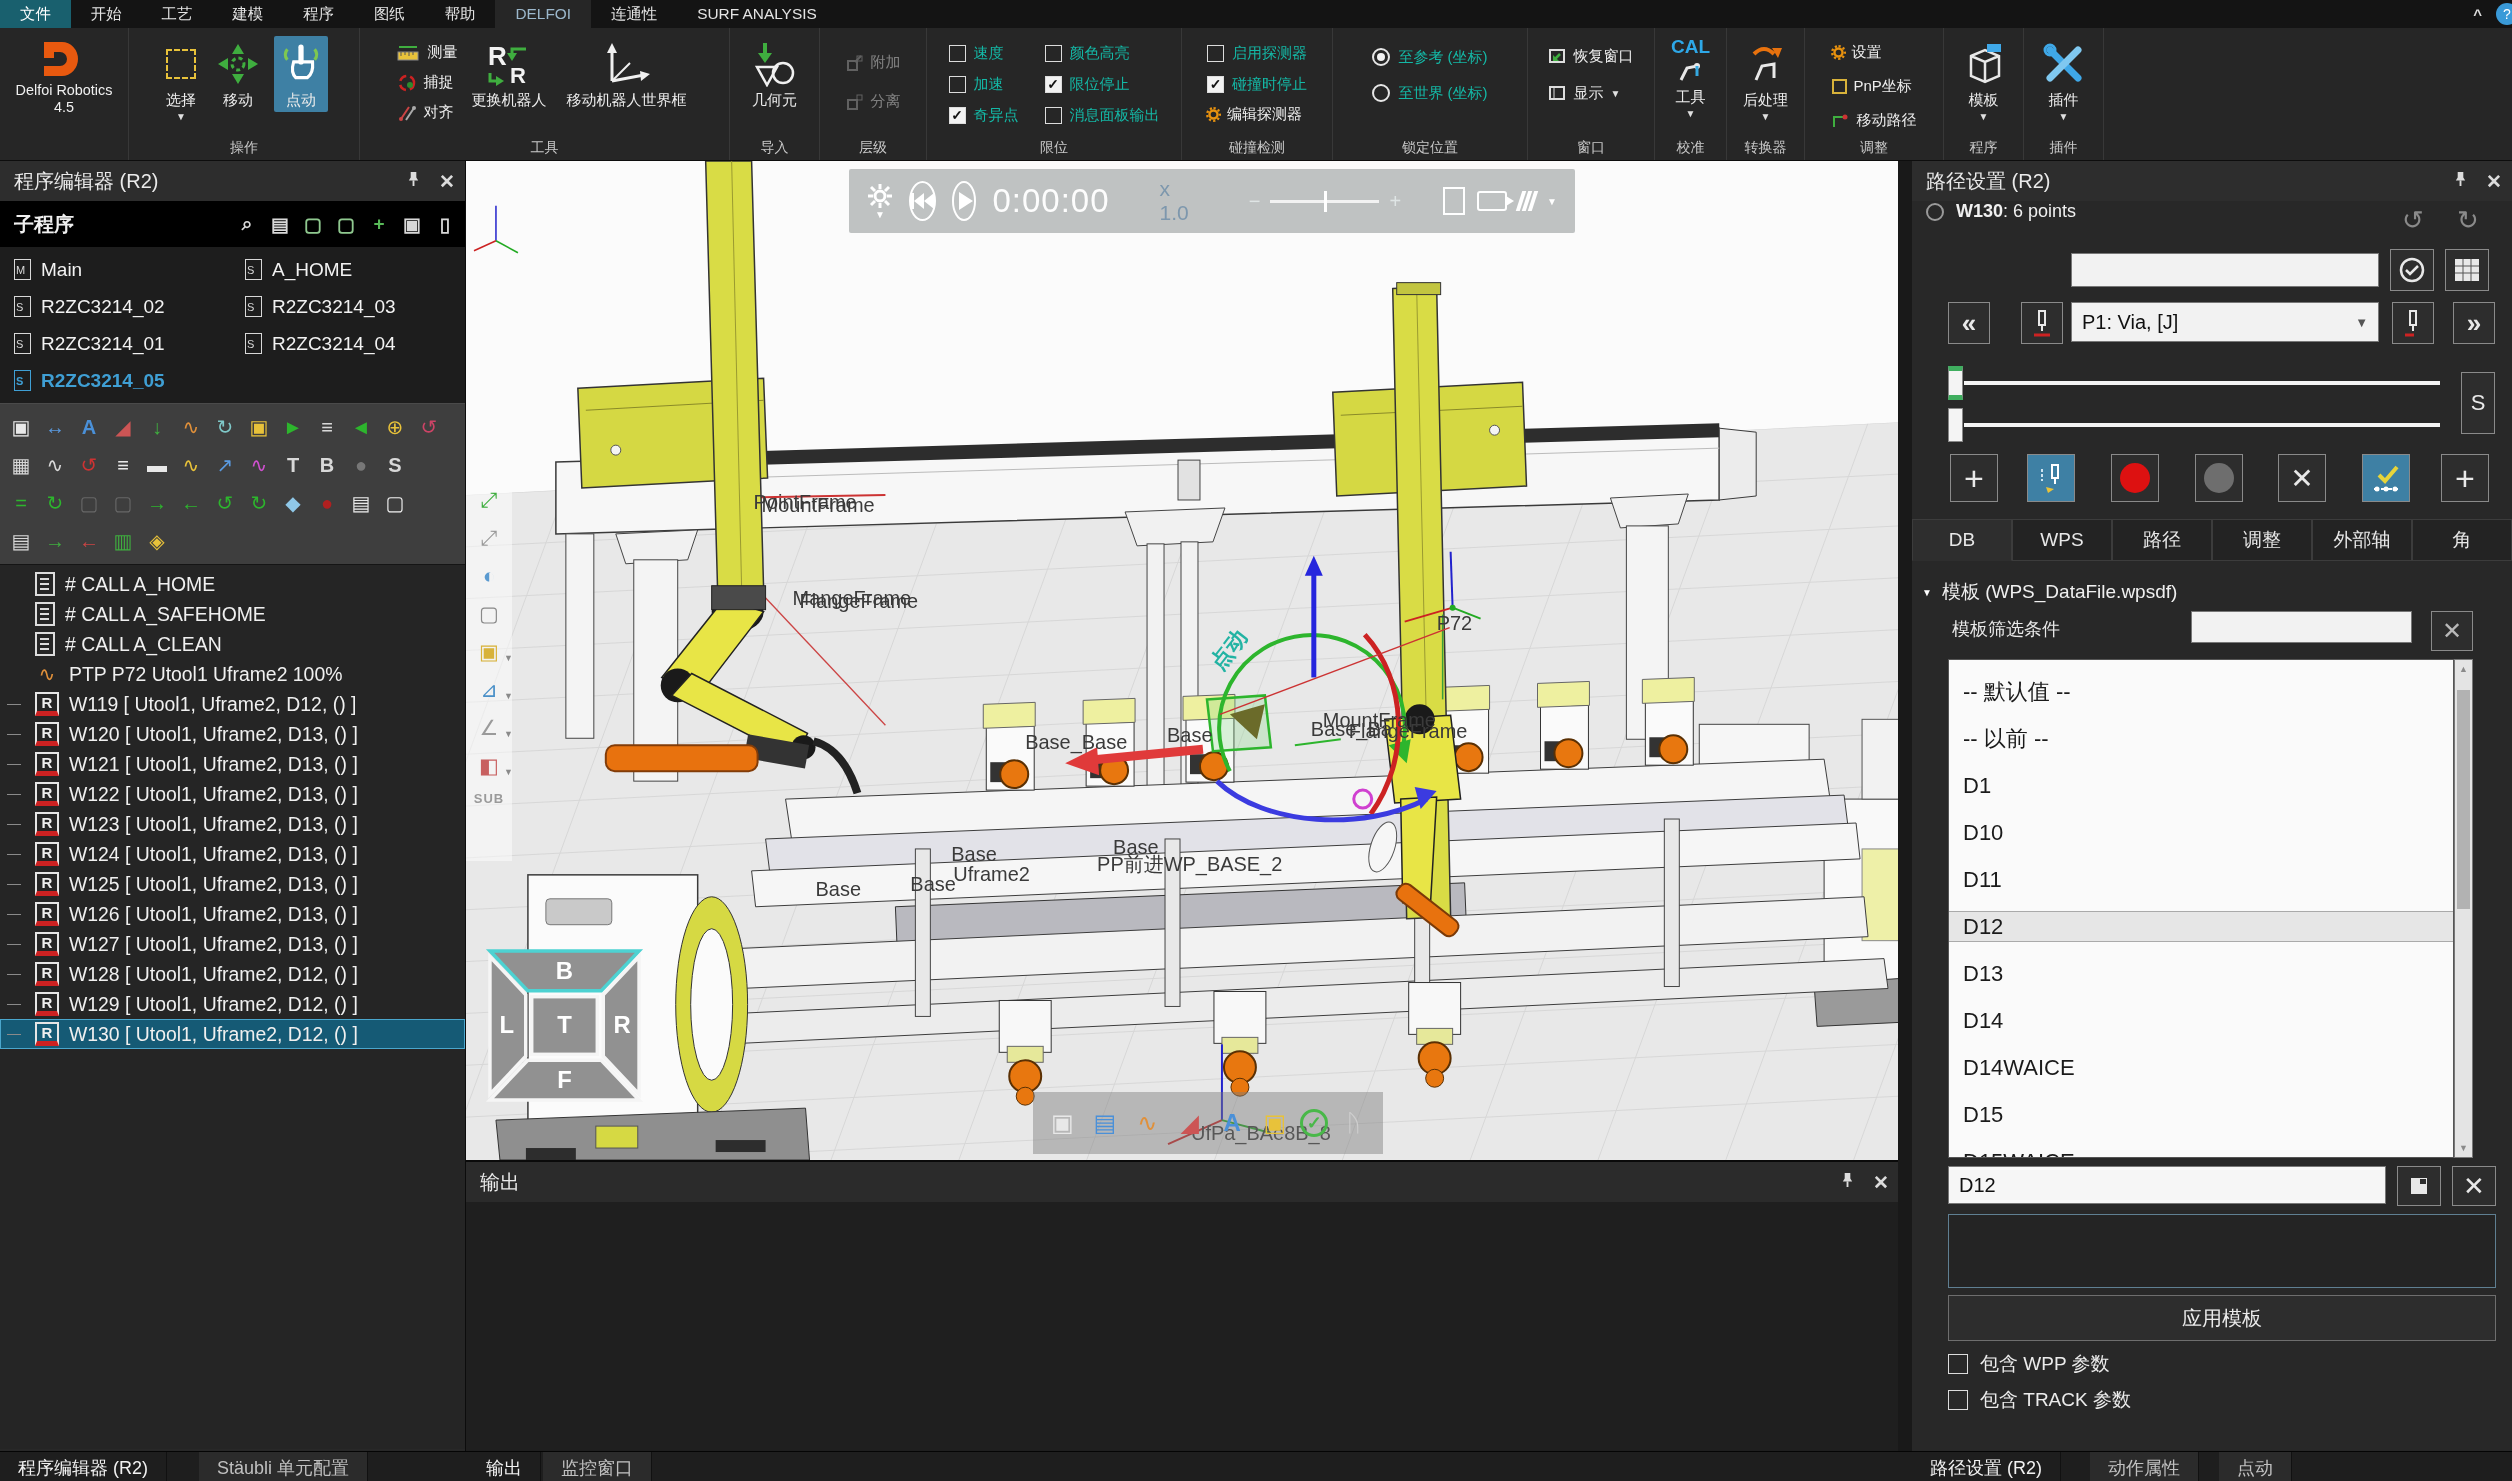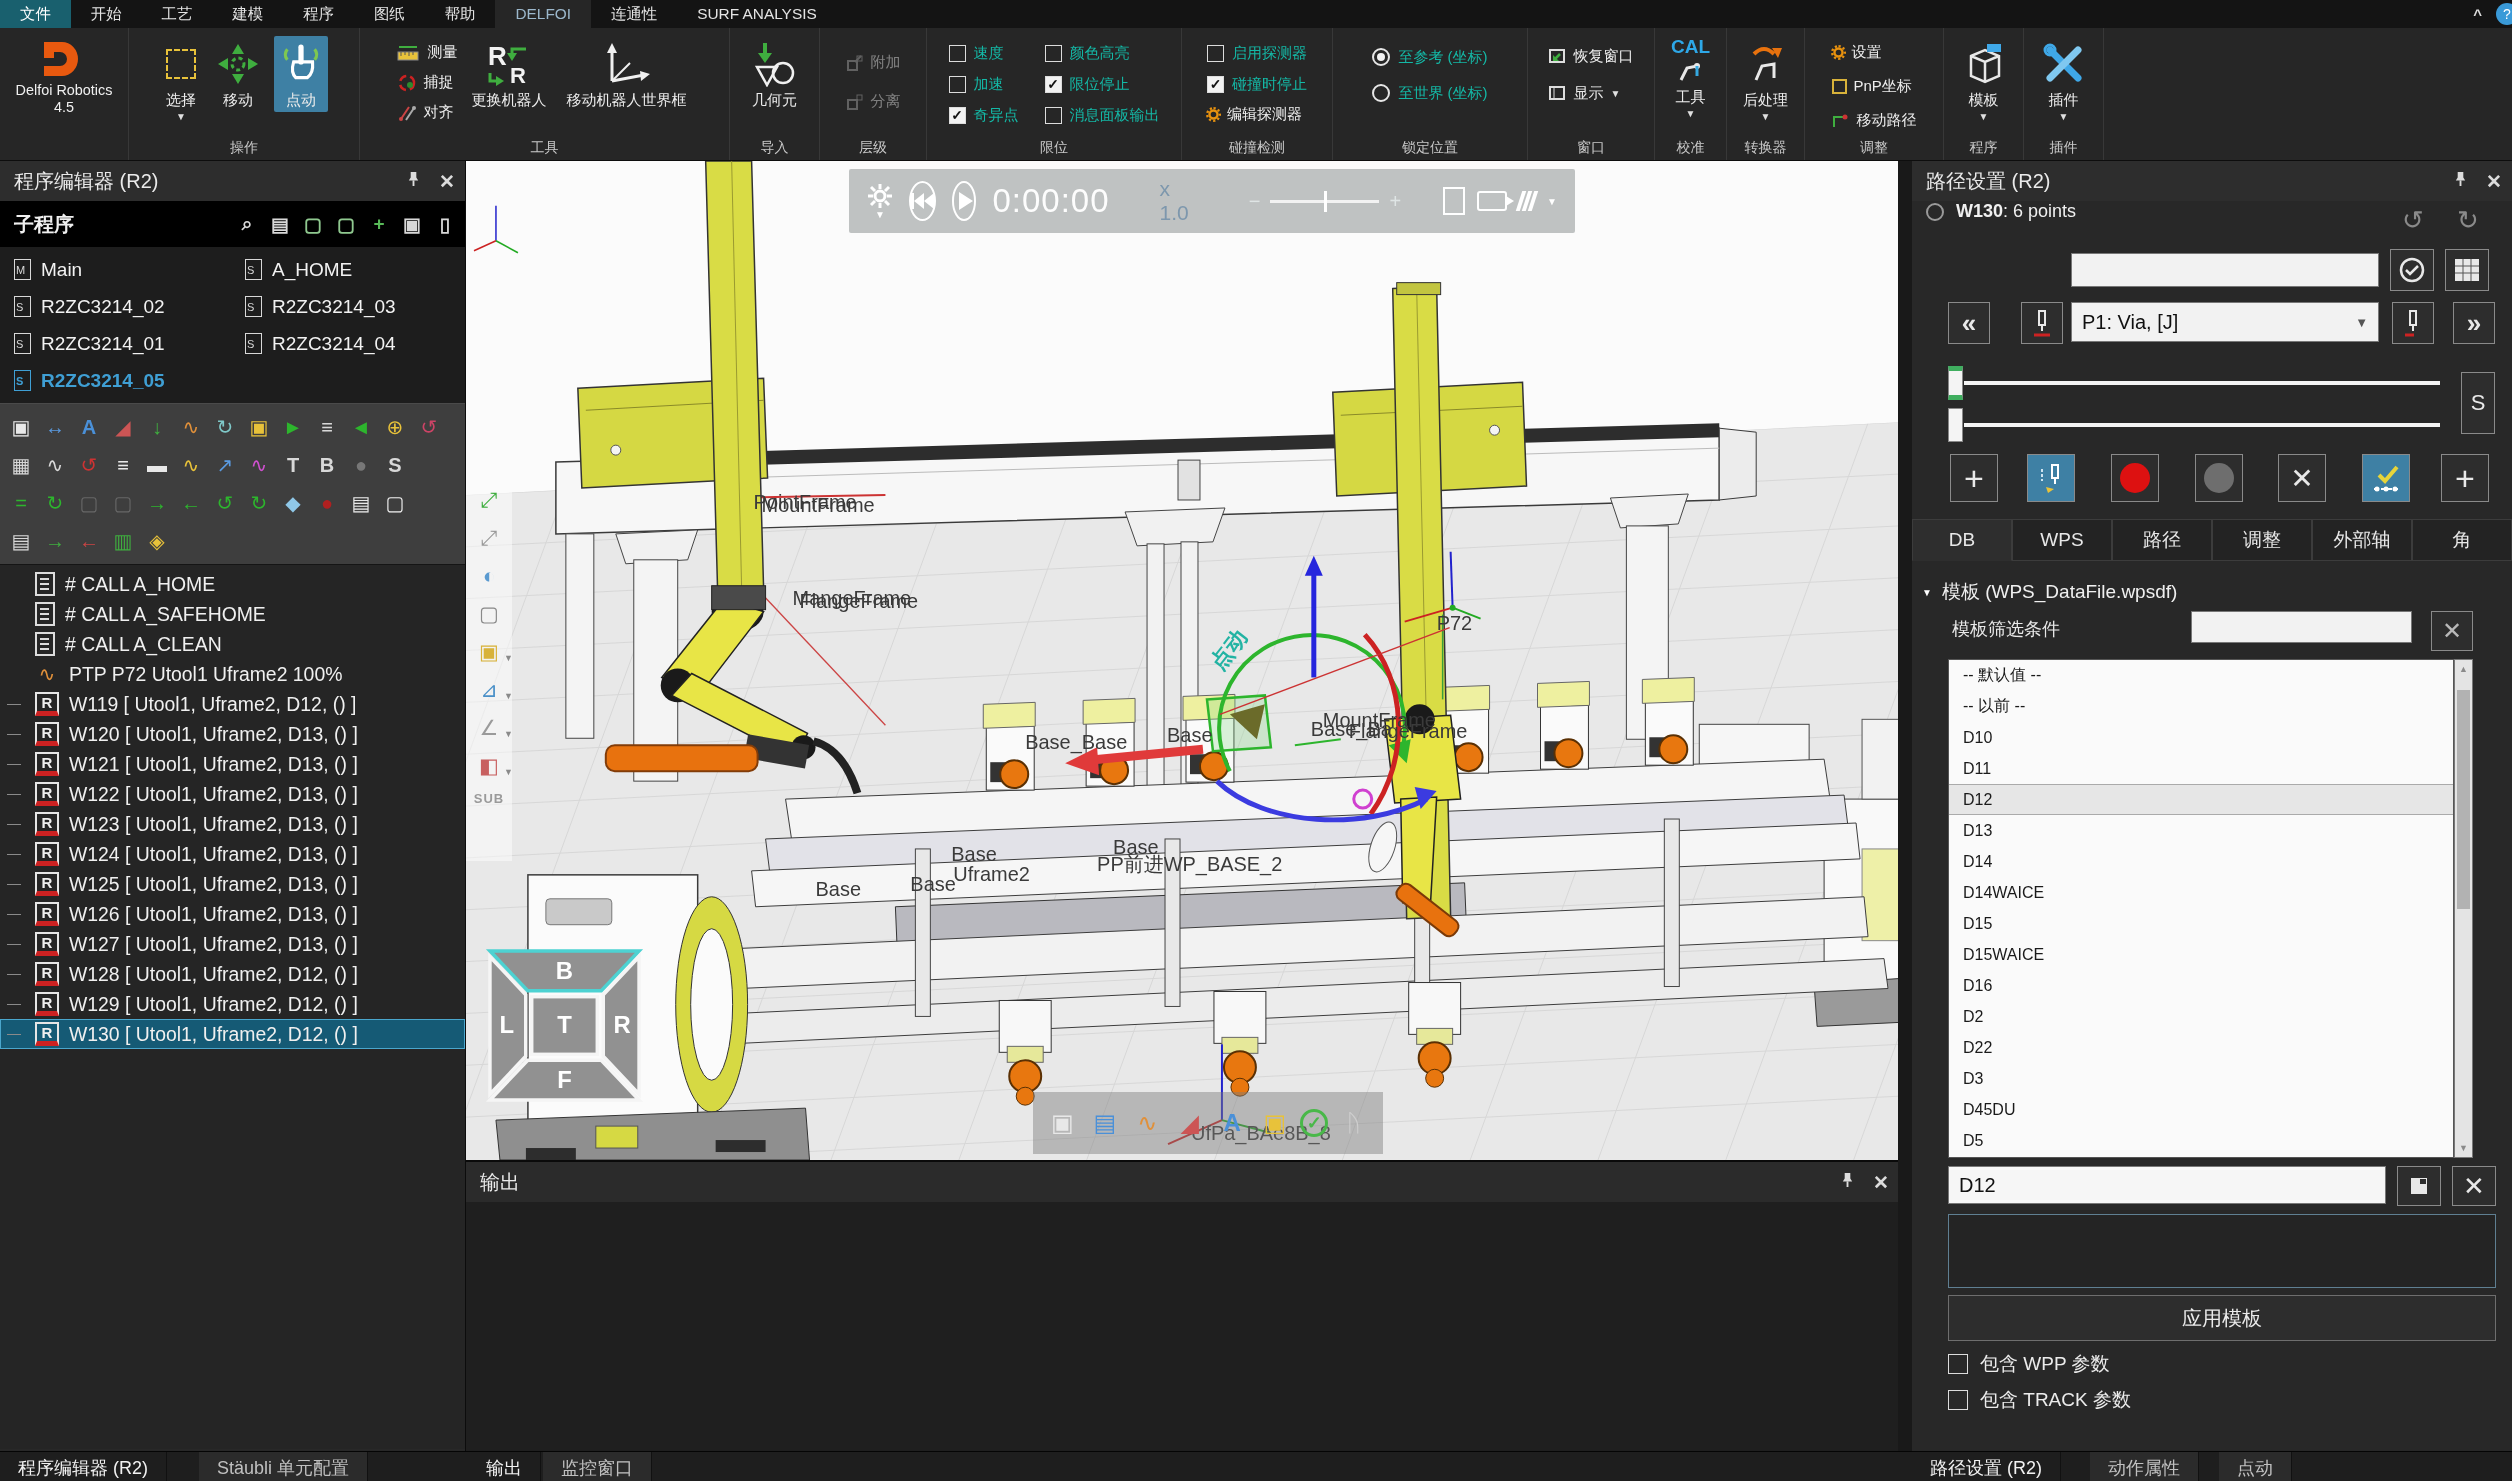--- a/index.html
+++ b/index.html
@@ -149,21 +149,21 @@
   .dotgray { width:30px; height:30px; border-radius:50%; background:#6e6e6e; }
   .rp-tabs { position:absolute; left:0; top:358px; width:600px; height:42px; display:flex; background:#1f1f1f; }
   .rp-tab { flex:1; display:flex; align-items:center; justify-content:center; font-size:19px; color:#e8e8e8;
             background:#232323; border:1px solid #3c3c3c; }
   .rp-tab.active { background:#2e2e2e; border-bottom:1px solid #2e2e2e; }
   .tmpl-header { position:absolute; left:10px; top:418px; color:#f0f0f0; font-size:19px; display:flex; gap:10px; align-items:center; }
   .tmpl-filter-label { position:absolute; left:40px; top:456px; color:#e8e8e8; font-size:18px; }
   .tmpl-filter-input { position:absolute; left:279px; top:450px; width:221px; height:32px; background:#f2f2f2; border:1px solid #777; }
   .listbox { position:absolute; left:36px; top:498px; width:506px; height:499px; background:#fafafa; border:1px solid #555;
              overflow:hidden; }
-  .lb-item { height:31px; display:flex; align-items:center; padding-left:14px; font-size:16px; color:#1a1a1a; }
+  .lb-item { height:31px; display:flex; align-items:center; padding-left:14px; font-size:22px; color:#1a1a1a;margin-top:16px; }
   .lb-item.selected { background:#e6e6e6; border-top:1px solid #aaa; border-bottom:1px solid #aaa; }
   .lb-scroll { position:absolute; left:542px; top:498px; width:19px; height:499px; background:#e4e4e4; border:1px solid #777; }
   .lb-thumb { position:absolute; left:2px; top:30px; width:13px; height:219px; background:#b2b2b2; }
   .lb-arrow { position:absolute; left:2px; width:13px; height:14px; color:#8a8a8a; font-size:9px; text-align:center; line-height:14px; }
   .name-input { position:absolute; left:36px; top:1005px; width:438px; height:38px; background:#f6f6f6; border:1px solid #777;
                 font-size:20px; color:#111; display:flex; align-items:center; padding-left:10px; }
   .floppy { width:16px; height:16px; background:#e8e8e8; position:relative; }
   .floppy::after { content:""; position:absolute; right:1px; top:1px; width:6px; height:5px; background:#2d2d2d; }
   .rp-textarea { position:absolute; left:36px; top:1053px; width:548px; height:74px; background:#242424; border:1px solid #5f7f92; }
   .apply-btn { position:absolute; left:36px; top:1134px; width:548px; height:46px; border:1px solid #6e6e6e; background:#2d2d2d;
@@ -1149,20 +1149,21 @@
     <span class="dropmark" style="color:#fff">▼</span>
     <span>模板 (WPS_DataFile.wpsdf)</span>
   </div>
   <span class="tmpl-filter-label">模板筛选条件</span>
   <input class="tmpl-filter-input" value="" style="">
   <div class="sqbtn" style="position:absolute; left:519px; top:450px; width:42px; height:40px; font-size:24px; color:#b8b8b8;">✕</div>
 
   <div class="listbox" id="template-list">
       <div class="lb-item">-- 默认值 --</div>
       <div class="lb-item">-- 以前 --</div>
+      <div class="lb-item">D1</div>
       <div class="lb-item">D10</div>
       <div class="lb-item">D11</div>
       <div class="lb-item selected">D12</div>
       <div class="lb-item">D13</div>
       <div class="lb-item">D14</div>
       <div class="lb-item">D14WAICE</div>
       <div class="lb-item">D15</div>
       <div class="lb-item">D15WAICE</div>
       <div class="lb-item">D16</div>
       <div class="lb-item">D2</div>

